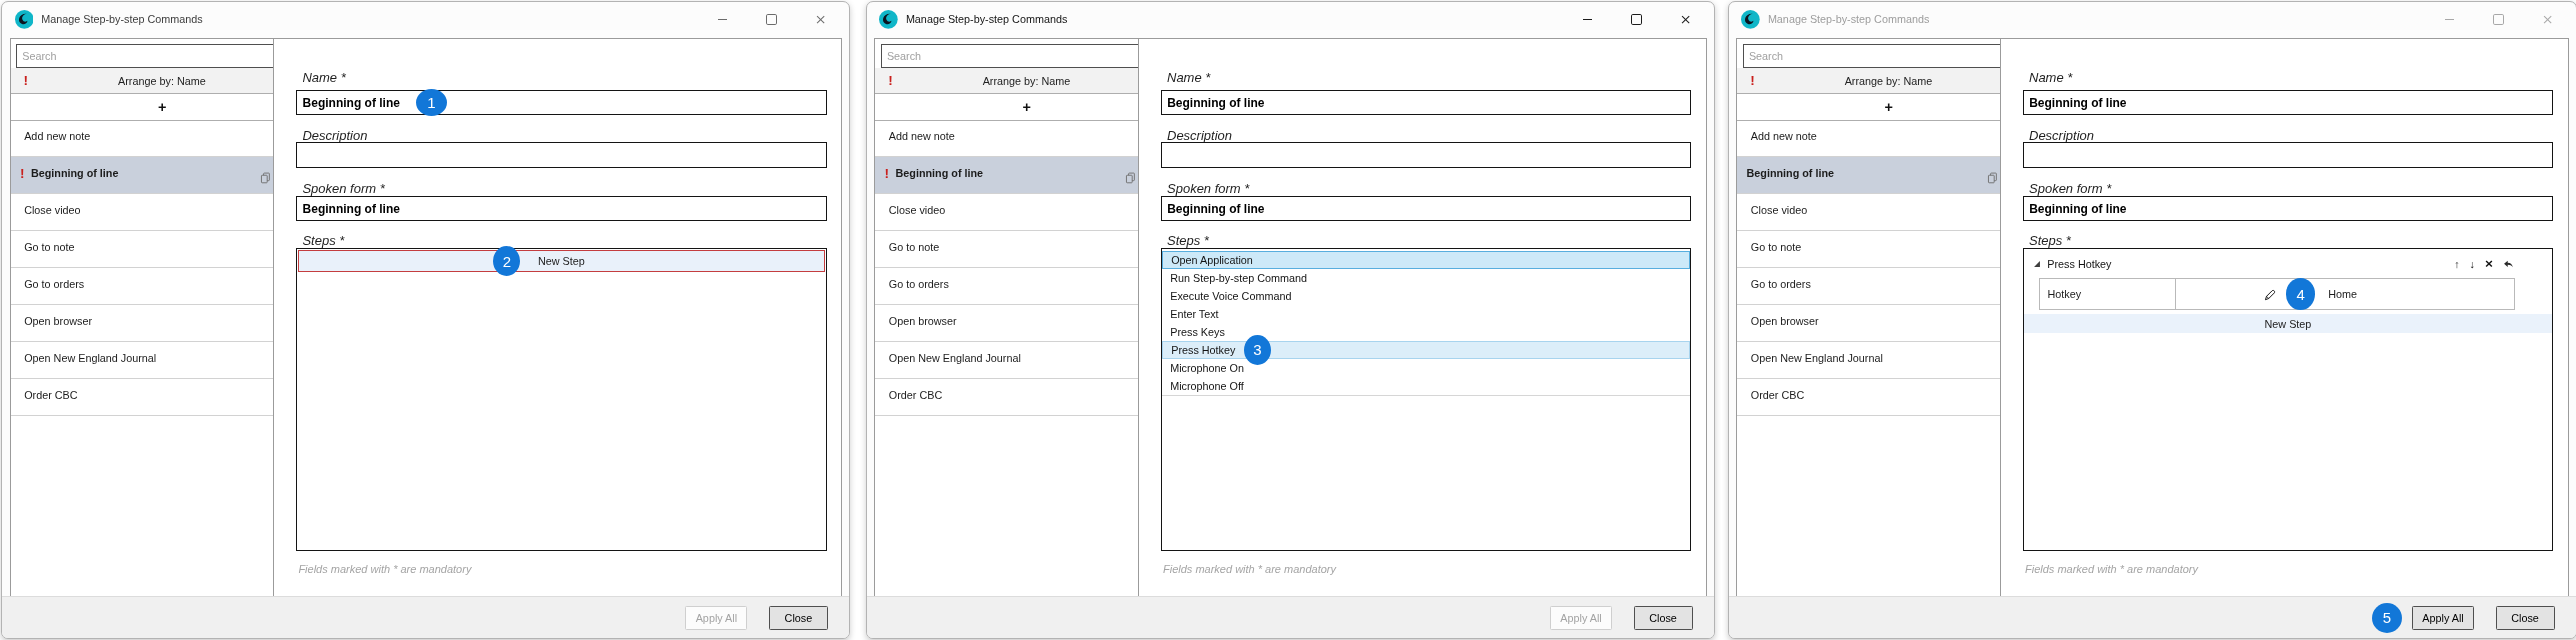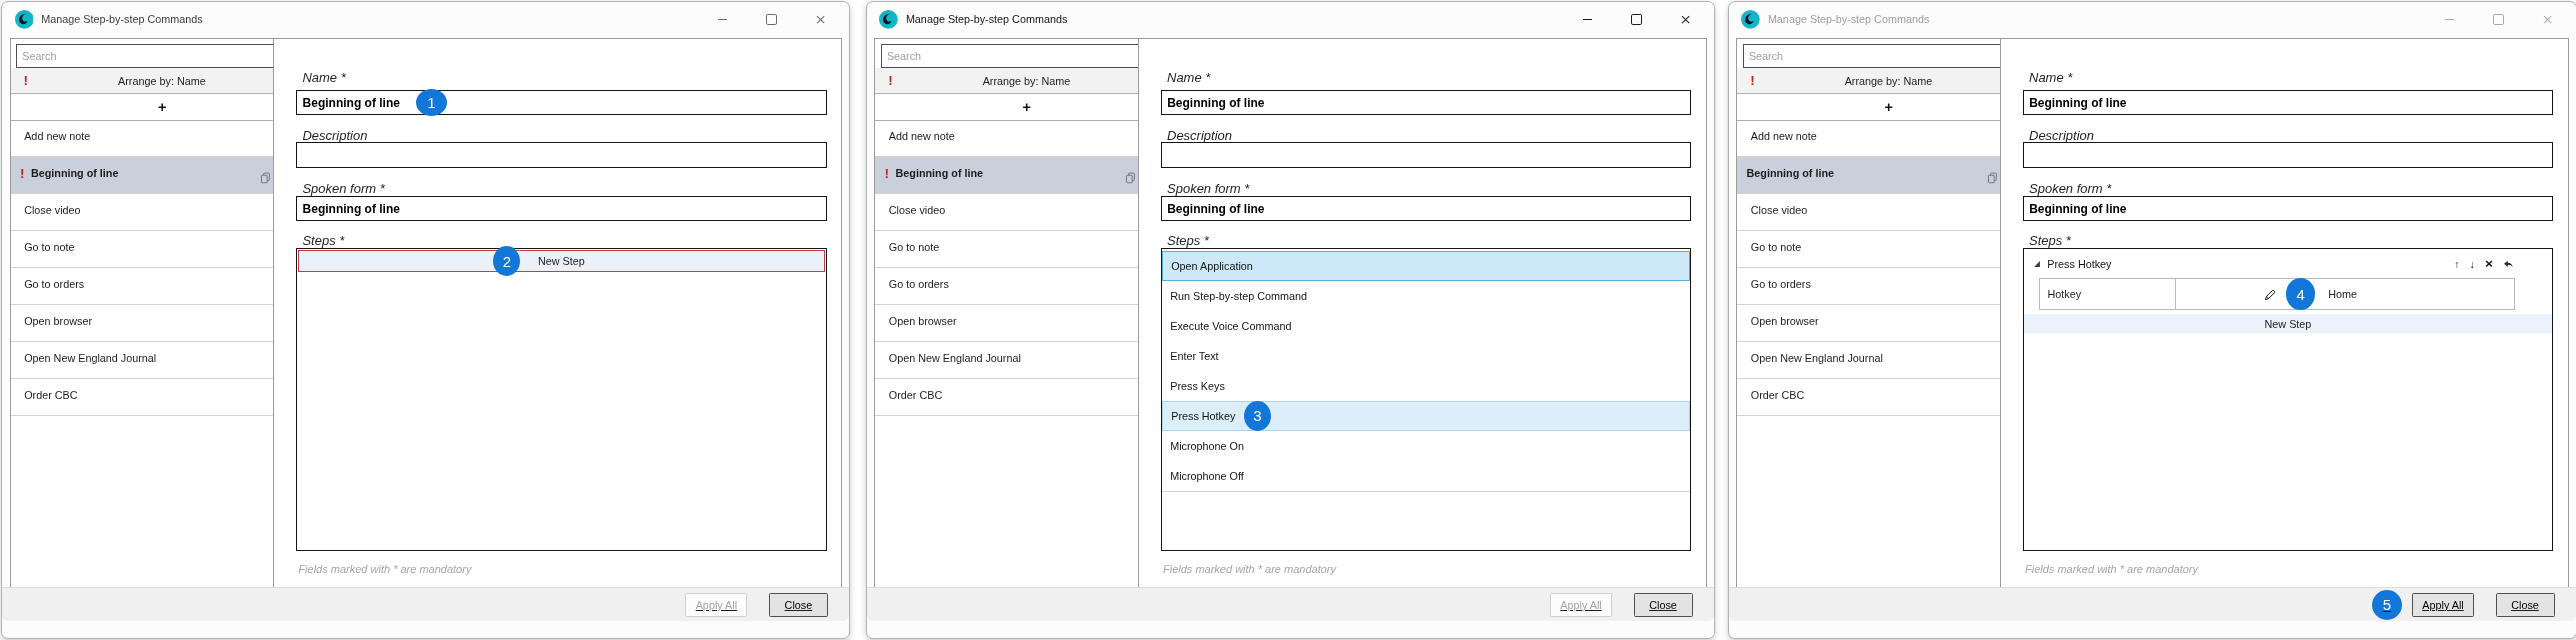--- a/index.html
+++ b/index.html
@@ -67,21 +67,21 @@
   .b2{position:absolute;left:calc(50% - 68px);top:-5px;width:27px;height:30px;}
   .b3{margin-left:8.6px;width:27px;height:30px;}
   .b4{margin-left:10px;width:29.4px;height:32px;}
   .b5{width:30px;height:30px;margin-right:-11.5px;}
 
   
   .newstep-error{position:absolute;left:0.7px;right:0.7px;top:0.7px;height:21.5px;background:#e9f1fa;
                  border:1.4px solid #c43d3f;display:flex;align-items:center;justify-content:center;
                  font-size:10.8px;color:#222;box-sizing:border-box;}
   .opts{position:absolute;left:0.7px;right:0.7px;top:1.4px;}
-  .opt{height:30px;display:flex;align-items:center;padding-left:8px;font-size:10.8px;color:#141414;
+  .opt{height:18px;display:flex;align-items:center;padding-left:8px;font-size:10.8px;color:#141414;
        box-sizing:border-box;position:relative;}
   .opt.sel{background:#cde9f8;border:0.7px solid #58aede;}
   .opt.hov{background:#dceef9;border:0.7px solid #a8d4ee;}
   .opt.last{box-shadow:0 0.7px 0 #c4c4c4;}
   .stepheader{position:absolute;left:0.7px;right:0.7px;top:5.7px;height:18.7px;display:flex;
               align-items:center;padding:0 8px 0 8.6px;box-sizing:border-box;}
   .step-title{margin-left:6.5px;font-size:10.8px;color:#141414;}
   .step-tools{margin-left:auto;display:flex;align-items:center;gap:10px;color:#111;
               margin-right:30px;}
   .arrow-glyph{font-size:10.8px;font-weight:700;line-height:1;}
@@ -90,23 +90,23 @@
          display:flex;background:#fff;box-sizing:border-box;}
   .hklabel{width:136px;border-right:0.7px solid #b9b9b9;display:flex;align-items:center;
            padding-left:8px;font-size:10.8px;color:#1c1c1c;box-sizing:border-box;text-align:center;}
   .hkval{flex:1;display:flex;align-items:center;}
   .pencil{margin-left:86px;display:flex;}
   .hktext{margin-left:13px;font-size:10.8px;color:#1c1c1c;}
   .newstep-plain{position:absolute;left:0.7px;right:0.7px;top:65px;height:18.7px;background:#eaf2fb;
                  display:flex;align-items:center;justify-content:center;font-size:10.8px;color:#222;}
 
   
-  .footer{position:absolute;left:0;right:0;bottom:17px;height:34px;background:#f0f0f0;
+  .footer{position:absolute;left:0;right:0;bottom:0;height:42px;background:#f0f0f0;
           border-top:0.7px solid #dcdcdc;border-radius:0 0 5.7px 5.7px;display:flex;align-items:center;
-          justify-content:flex-end;padding-right:21.5px;gap:21.5px;box-sizing:border-box;text-decoration:underline;}
+          justify-content:flex-end;padding-right:21.5px;gap:21.5px;box-sizing:border-box;}
   .btn{height:24.4px;min-width:59px;font-size:10.8px;font-family:inherit;border-radius:1.4px;
        padding:0 9.3px;cursor:default;}
   .btn.primary{background:#e3e3e3;border:1.1px solid #4f4f4f;color:#000;}
   .btn.disabled{background:#fcfcfc;border:0.7px solid #cfcfcf;color:#a3a3a3;}
 </style>
 </head>
 <body>
 
 <svg width="0" height="0" style="position:absolute">
   <defs>

